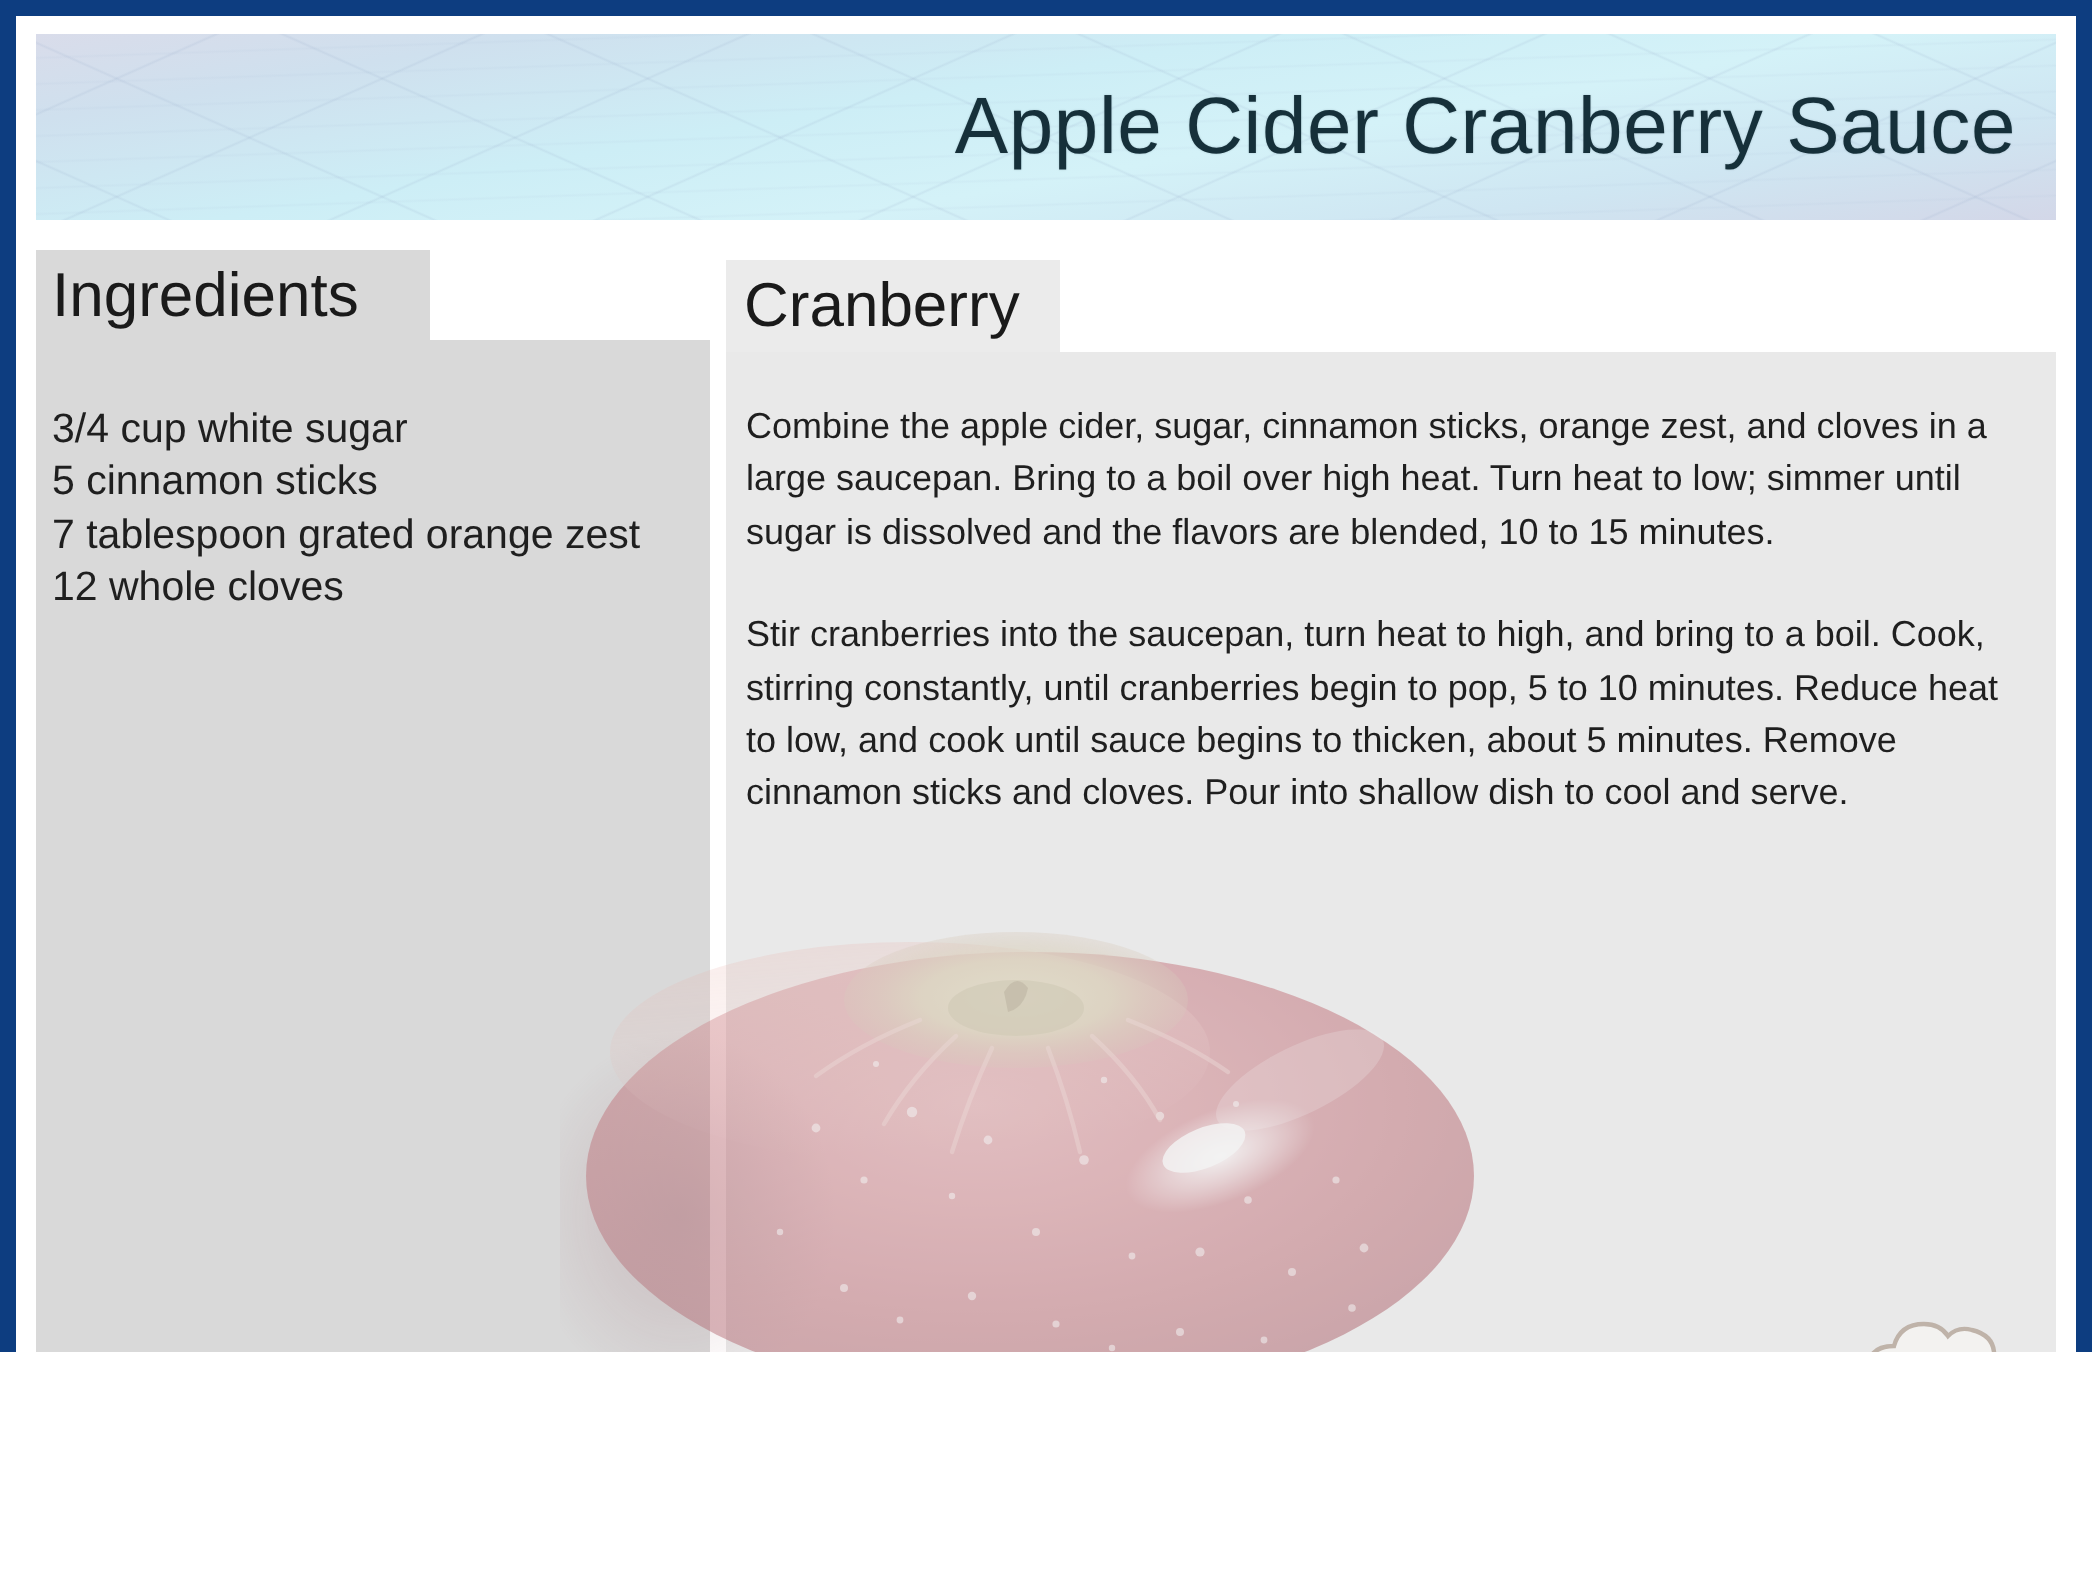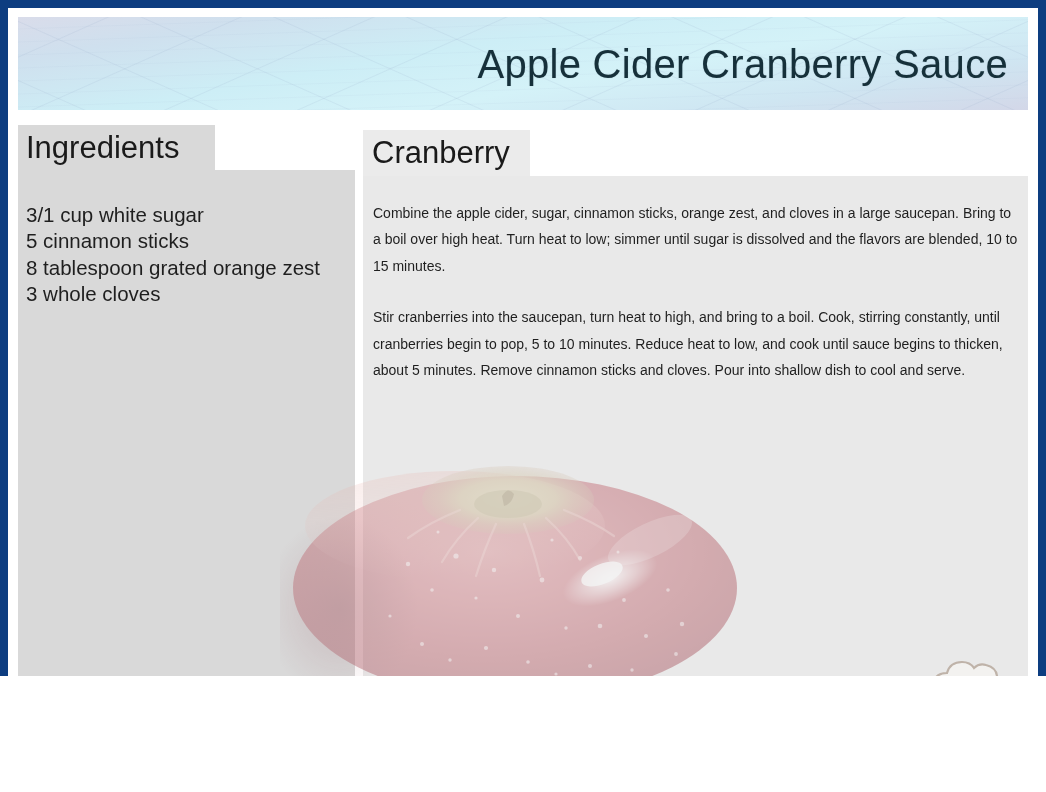--- a/index.html
+++ b/index.html
@@ -155,21 +155,21 @@
     background: #e9e9e9;
   }
   #directions-body {
     position: absolute;
     left: 365px;
     top: 192px;
     width: 645px;
   }
   #directions-body p {
     margin: 0 0 25px 0;
-    font-size: 14px;
+    font-size: 18px;
     line-height: 26.4px;
     color: #1f1f1f;
   }
   #directions-body p:last-child { margin-bottom: 4px; }
 
   
   #apple-photo {
     position: absolute;
     left: 272px;
     top: 440px;
@@ -198,24 +198,24 @@
   <div id="page">
 
     <div id="header-banner">
       <div id="header-title">Apple Cider Cranberry Sauce</div>
     </div>
 
     <div id="ingredients-tab"></div>
     <div id="ingredients-heading">Ingredients</div>
     <div id="ingredients-panel"></div>
     <ul id="ingredients-list">
-      <li>3/1 cup white sugar</li>
+      <li>3/4 cup white sugar</li>
       <li>5 cinnamon sticks</li>
-      <li>8 tablespoon grated orange zest</li>
-      <li>3 whole cloves</li>
+      <li>7 tablespoon grated orange zest</li>
+      <li>12 whole cloves</li>
     </ul>
 
     <div id="directions-tab"></div>
     <div id="directions-heading">Cranberry</div>
     <div id="directions-panel"></div>
     <div id="directions-body">
       <p>Combine the apple cider, sugar, cinnamon sticks, orange zest, and cloves in a large saucepan. Bring to a boil over high heat. Turn heat to low; simmer until sugar is dissolved and the flavors are blended, 10 to 15 minutes.</p>
       <p>Stir cranberries into the saucepan, turn heat to high, and bring to a boil. Cook, stirring constantly, until cranberries begin to pop, 5 to 10 minutes. Reduce heat to low, and cook until sauce begins to thicken, about 5 minutes. Remove cinnamon sticks and cloves. Pour into shallow dish to cool and serve.</p>
     </div>
 

